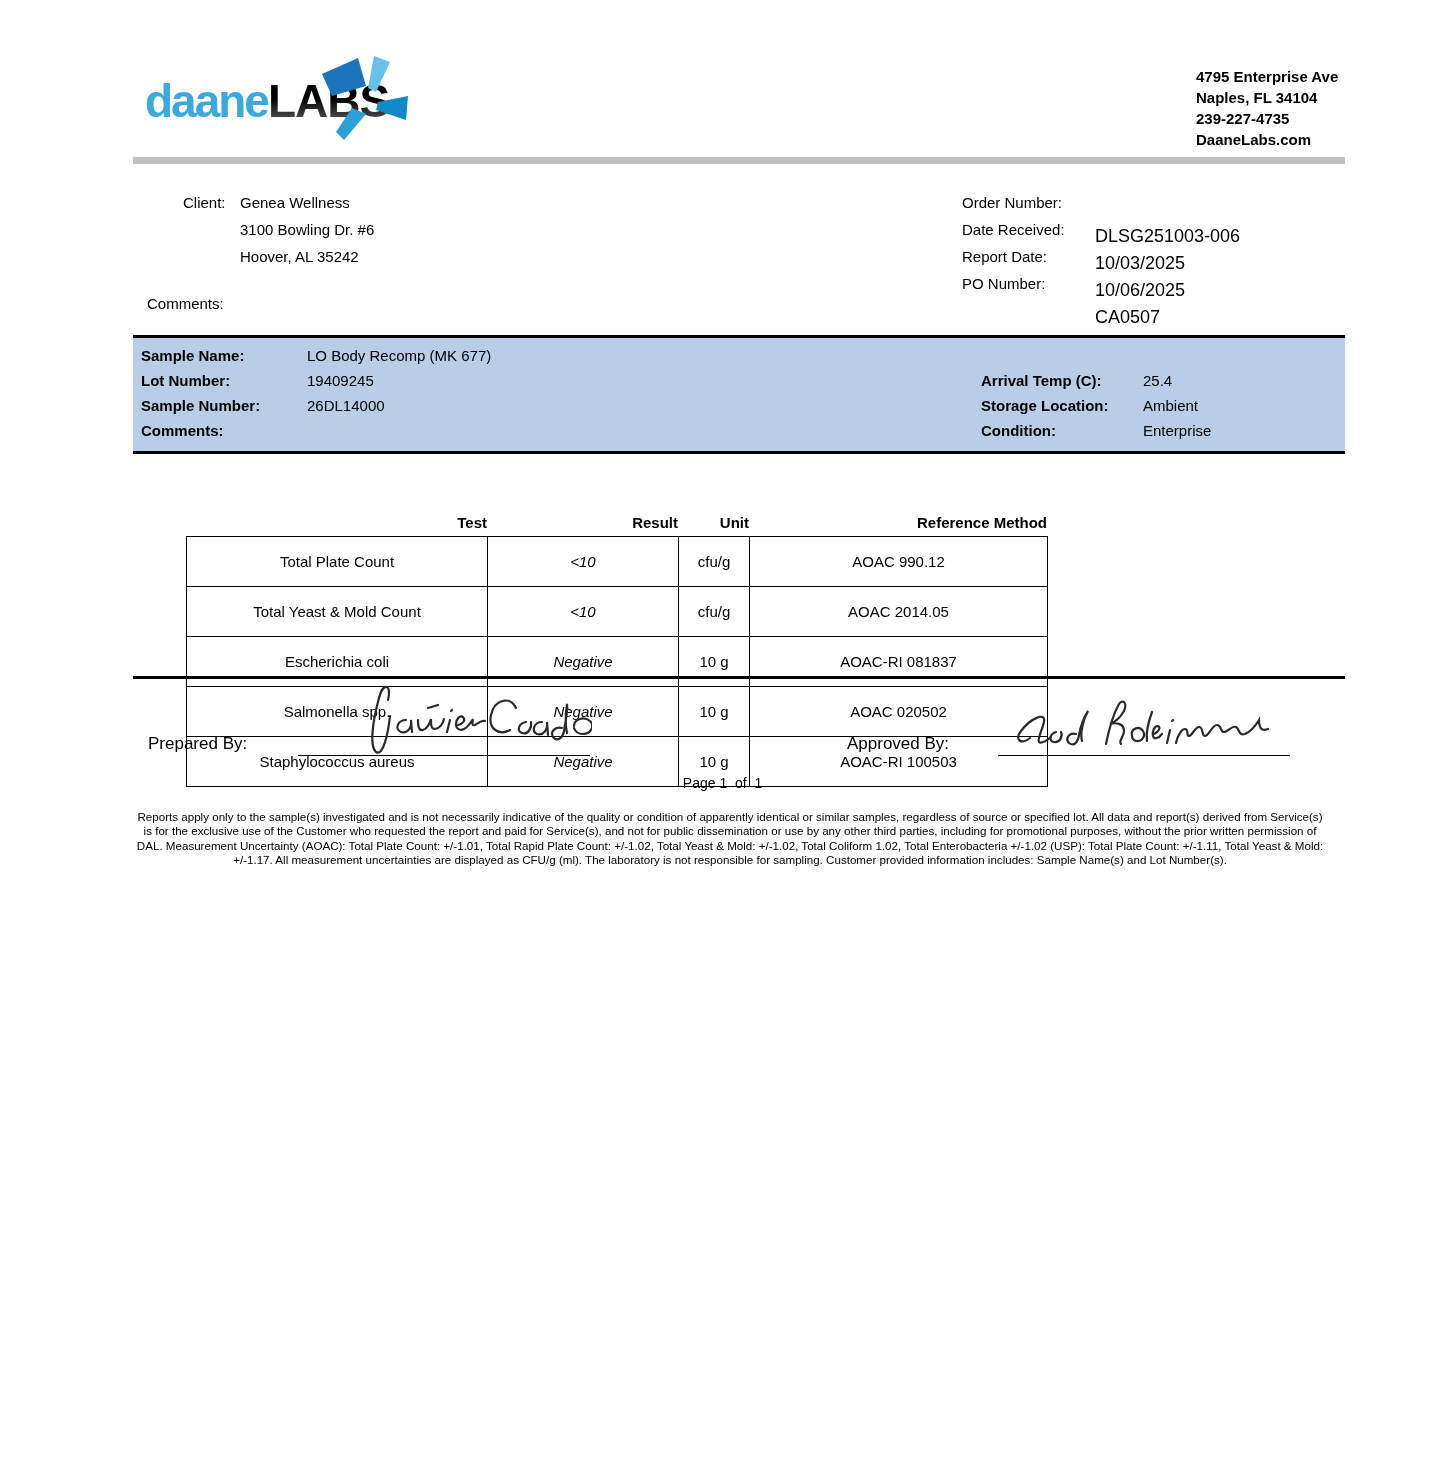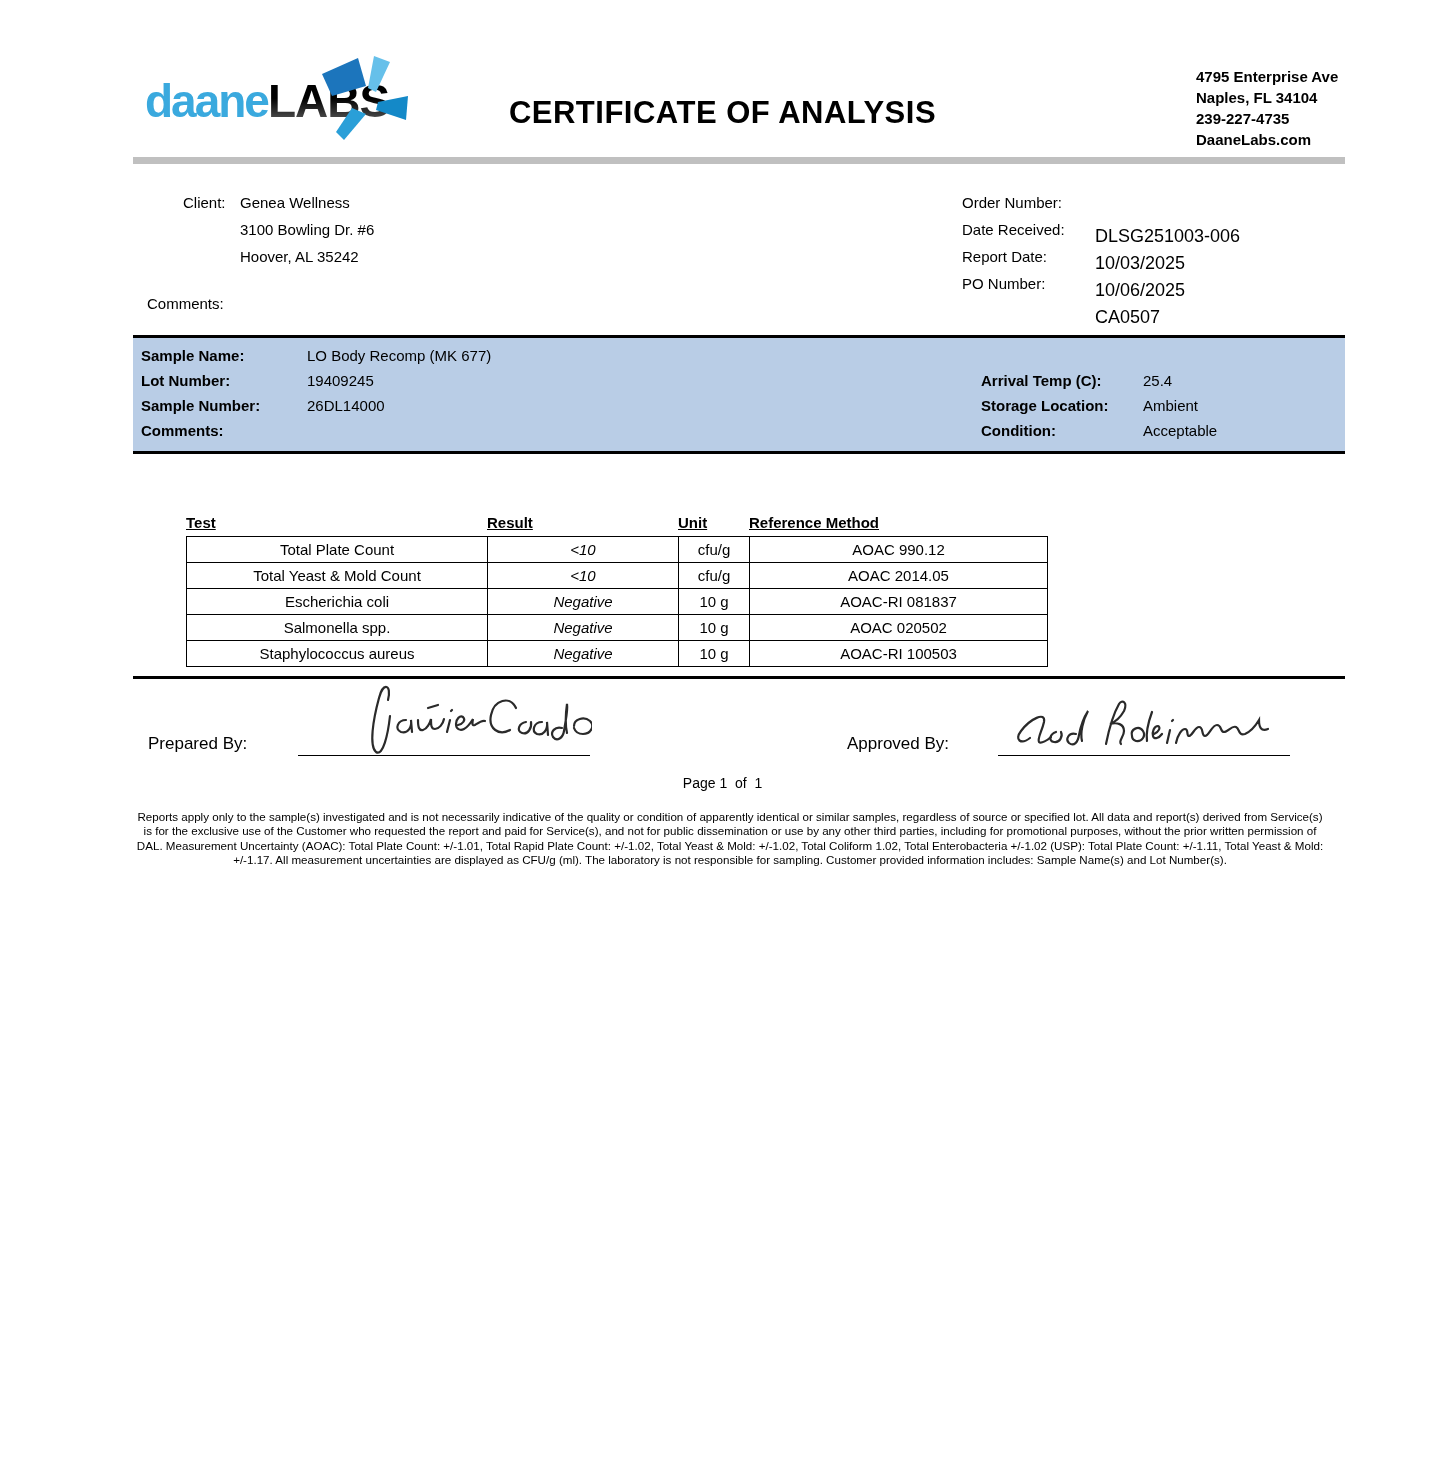--- a/index.html
+++ b/index.html
@@ -35,25 +35,25 @@
 
   
   .sample-box { position:absolute; left:133px; top:335px; width:1212px; height:119px;
                 background:#b9cde6; border-top:3px solid #000; border-bottom:3px solid #000; }
   .sb-label { position:absolute; font-size:15px; font-weight:700; }
   .sb-value { position:absolute; font-size:15px; }
 
   
   .results { position:absolute; left:186px; top:514px; }
   .res-headers { display:flex; font-size:15px; font-weight:700; }
-  .res-headers span { display:block; text-align:left; text-decoration:underline; }
+  .res-headers span { display:block; text-align:right; }
   .h0{width:301px;} .h1{width:191px;} .h2{width:71px;} .h3{width:298px;}
   table.res-table { border-collapse:collapse; margin-top:5px; }
   table.res-table td { border:1.6px solid #000; font-size:15px; text-align:center;
-                       height:25px; padding:4px 4px; }
+                       height:25px; padding:16px 4px; }
   td.c0{width:301px;} td.c1{width:191px;font-style:italic;} td.c2{width:71px;} td.c3{width:298px;}
 
   .black-rule { position:absolute; left:133px; top:676px; width:1212px; height:3px; background:#000; }
 
   
   .sig-label { position:absolute; font-size:17px; }
   .sig-line  { position:absolute; width:292px; border-top:1.6px solid #000; }
   .sig-svg   { position:absolute; }
 
   .page-num { position:absolute; left:0; right:0; top:775px; text-align:center;
@@ -70,21 +70,20 @@
   <div class="logo">
     <span class="logo-daane">daane</span><span class="logo-labs">LABS</span>
     <svg class="pinwheel" width="92" height="84" viewBox="0 0 92 84">
       <polygon points="4,18 40,2 48,30 14,40" fill="#1c75bc"></polygon>
       <polygon points="56,0 72,6 58,36 50,32" fill="#66c0ea"></polygon>
       <polygon points="60,46 90,40 88,64 58,54" fill="#1489c8"></polygon>
       <polygon points="34,52 48,58 26,84 18,76" fill="#2a9fd8"></polygon>
     </svg>
   </div>
 
-  <div class="title">CERTIFICATE OF ANALYSIS</div>
 
   <div class="address">
     <div>4795 Enterprise Ave</div>
     <div>Naples, FL 34104</div>
     <div>239-227-4735</div>
     <div>DaaneLabs.com</div>
   </div>
 
   <div class="gray-rule"></div>
 
@@ -111,21 +110,21 @@
     <div class="sb-label" style="left:8px;  top:59px">Sample Number:</div>
     <div class="sb-value" style="left:174px;top:59px">26DL14000</div>
     <div class="sb-label" style="left:8px;  top:84px">Comments:</div>
     <div class="sb-value" style="left:174px;top:84px"></div>
 
     <div class="sb-label" style="left:848px; top:34px">Arrival Temp (C):</div>
     <div class="sb-value" style="left:1010px;top:34px">25.4</div>
     <div class="sb-label" style="left:848px; top:59px">Storage Location:</div>
     <div class="sb-value" style="left:1010px;top:59px">Ambient</div>
     <div class="sb-label" style="left:848px; top:84px">Condition:</div>
-    <div class="sb-value" style="left:1010px;top:84px">Acceptable</div>
+    <div class="sb-value" style="left:1010px;top:84px">Enterprise</div>
   </div>
 
   <div class="results">
     <div class="res-headers">
       <span class="h0">Test</span>
       <span class="h1">Result</span>
       <span class="h2">Unit</span>
       <span class="h3">Reference Method</span>
     </div>
     <table class="res-table">

